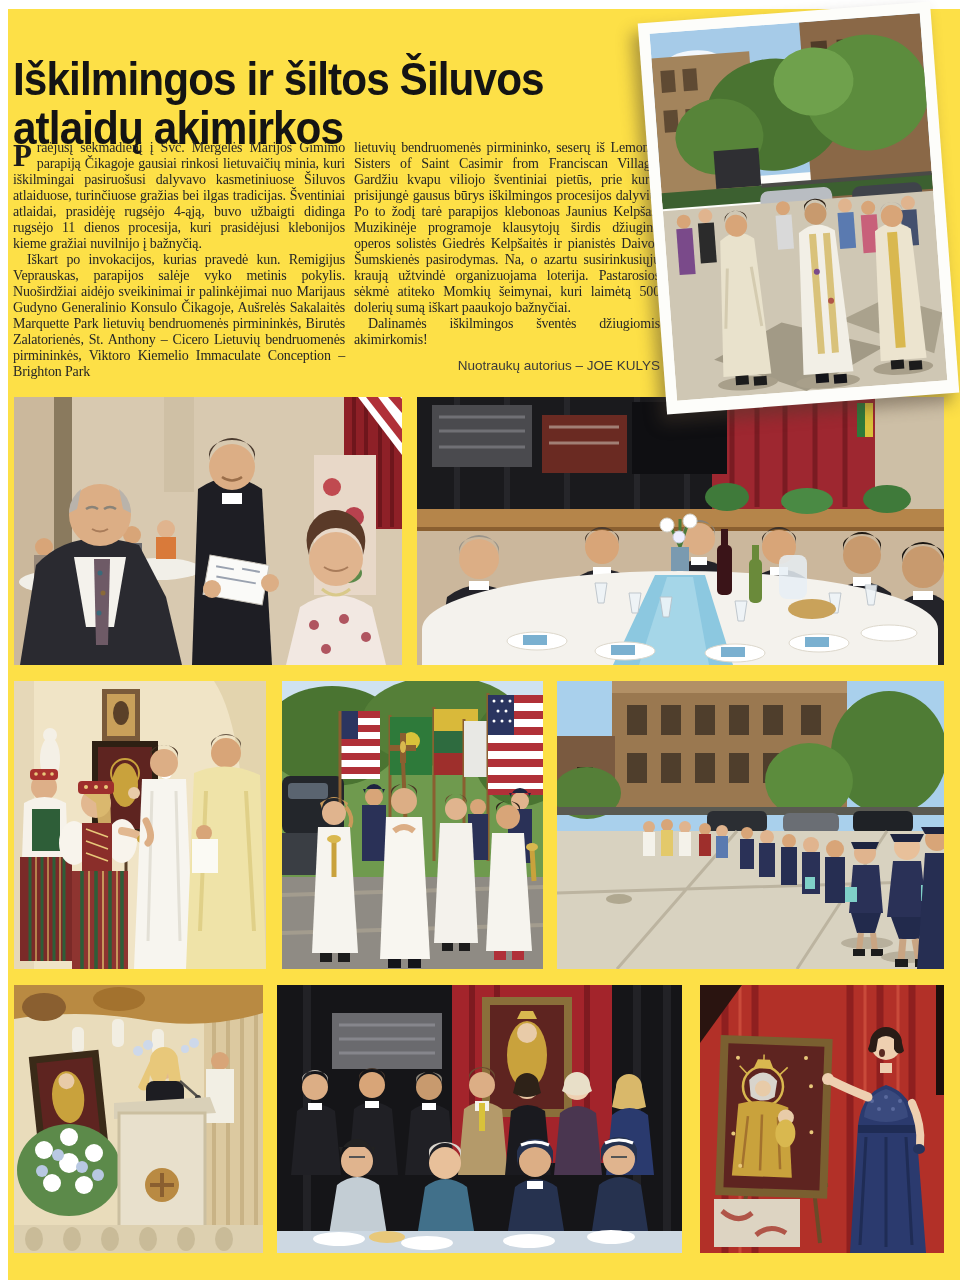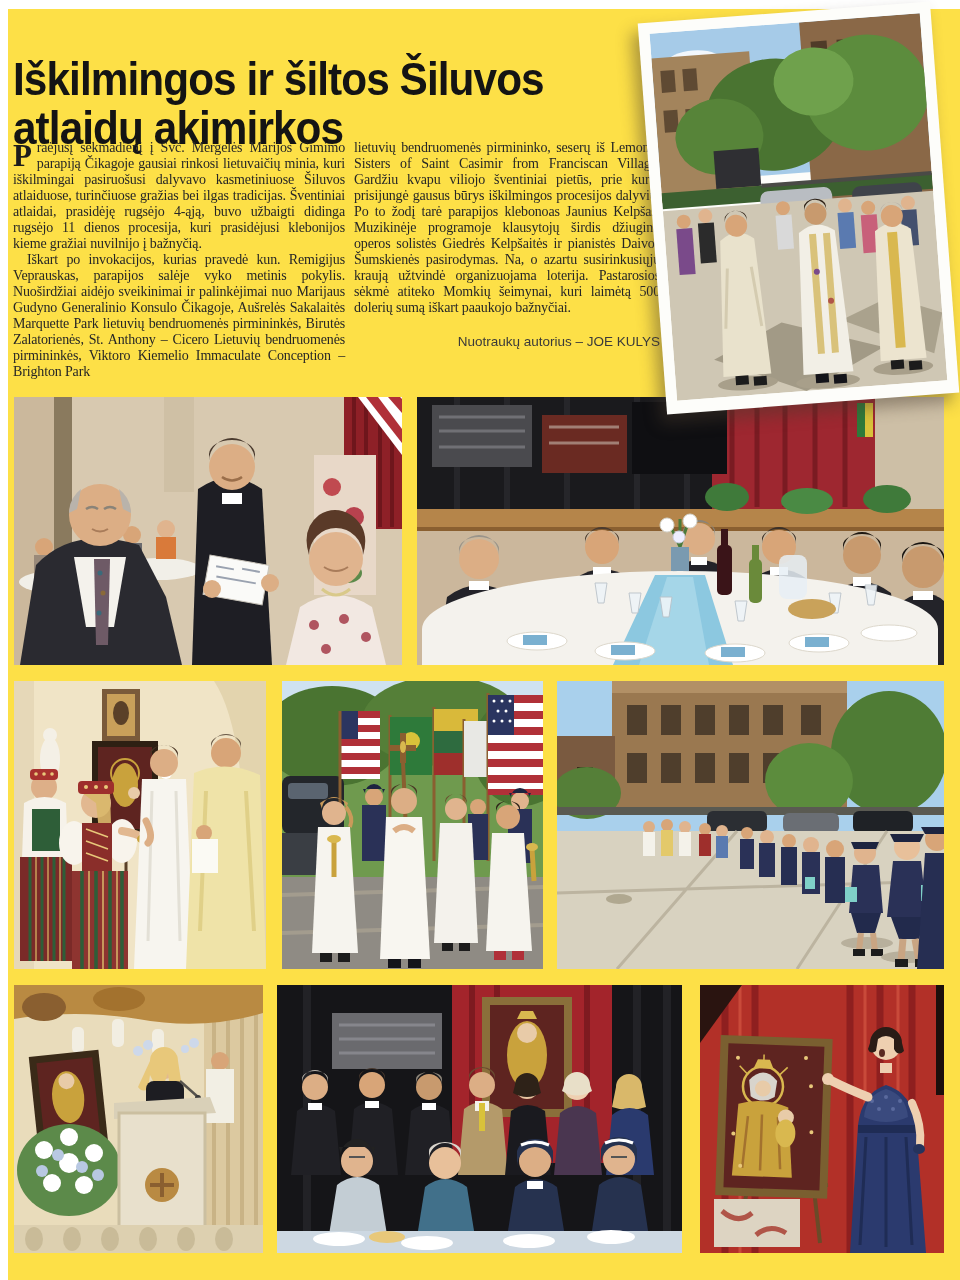--- a/index.html
+++ b/index.html
@@ -14,21 +14,21 @@
             transform:scaleX(.92);transform-origin:left top;}
   .col{position:absolute;top:140px;font-size:14px;line-height:16px;
        text-align:justify;letter-spacing:-.15px;color:#262626;}
   .col p{margin:0;}
   .col .indent{text-indent:14px;}
   .col1{left:13px;width:332px;}
   .col2{left:354px;width:306px;}
   .dropcap{float:left;font-weight:700;font-size:31px;line-height:27px;
            padding:2px 5px 0 0;color:#1c1c1c;}
   .credit{text-align:right;font-family:"Liberation Sans",sans-serif;
-          font-size:13.5px;letter-spacing:0;color:#3a3a3a;margin-top:18px;}
+          font-size:13.5px;letter-spacing:0;color:#3a3a3a;margin-top:10px;}
   figure.photo{position:absolute;margin:0;padding:0;overflow:hidden;background:#c9c0af;}
   figure.photo svg{display:block;width:100%;height:100%;}
   .polaroid{position:absolute;left:652px;top:12px;width:293px;height:392px;
             background:#fdfdfa;padding:11px 11px 13px 11px;box-sizing:border-box;
             transform:rotate(-4.3deg);transform-origin:center center;
             box-shadow:-7px 9px 16px rgba(70,58,44,.45);z-index:5;}
   .polaroid svg{display:block;width:100%;height:100%;}
 </style>
 </head>
 <body>
@@ -39,20 +39,21 @@
 
   <h1 class="headline">Iškilmingos ir šiltos Šiluvos atlaidų akimirkos</h1>
 
   <div class="col col1">
     <p><span class="dropcap">P</span><span>raėjusį sekmadienį į Švč. Mergelės Marijos Gimimo parapiją Čikagoje gausiai rinkosi lietuvaičių minia, kuri iškilmingai pasiruošusi dalyvavo kasmetiniuose Šiluvos atlaiduose, turinčiuose gražias bei ilgas tradicijas. Šventiniai atlaidai, prasidėję rugsėjo 4-ąją, buvo užbaigti didinga rugsėjo 11 dienos procesija, kuri prasidėjusi klebonijos kieme gražiai nuvilnijo į bažnyčią.</span></p>
     <p class="indent">Iškart po invokacijos, kurias pravedė kun. Remigijus Veprauskas, parapijos salėje vyko metinis pokylis. Nuoširdžiai aidėjo sveikinimai ir palinkėjimai nuo Marijaus Gudyno Generalinio Konsulo Čikagoje, Aušrelės Sakalaitės Marquette Park lietuvių bendruomenės pirmininkės, Birutės Zalatorienės, St. Anthony – Cicero Lietuvių bendruomenės pirmininkės, Viktoro Kiemelio Immaculate Conception – Brighton Park</p>
   </div>
 
   <div class="col col2">
     <p>lietuvių bendruomenės pirmininko, seserų iš Lemonto Sisters of Saint Casimir from Franciscan Village. Gardžiu kvapu viliojo šventiniai pietūs, prie kurių prisijungė gausus būrys iškilmingos procesijos dalyvių. Po to žodį tarė parapijos klebonoas Jaunius Kelpšas. Muzikinėje programoje klausytojų širdis džiugino operos solistės Giedrės Kelpšaitės ir pianistės Daivos Šumskienės pasirodymas. Na, o azartu susirinkusiųjų kraują užtvindė organizuojama loterija. Pastarosios sėkmė atiteko Momkių šeimynai, kuri laimėtą 500 dolerių sumą iškart paaukojo bažnyčiai.</p>
+    <p class="indent">Dalinamės iškilmingos šventės džiugiomis akimirkomis!</p>
     <div class="credit">Nuotraukų autorius – JOE KULYS</div>
   </div>
 
   <div class="polaroid" aria-label="Tilted snapshot: three priests in cream vestments lead an outdoor procession past trees, brick buildings and parked cars">
     <svg viewBox="0 0 271 368" preserveAspectRatio="none">
       <rect width="271" height="150" fill="#a6cbe8"></rect>
       <ellipse cx="42" cy="30" rx="26" ry="10" fill="#fff" opacity=".85"></ellipse>
       <ellipse cx="72" cy="42" rx="17" ry="7" fill="#fff" opacity=".7"></ellipse>
       <rect x="0" y="25" width="98" height="145" fill="#a3845c"></rect>
       <rect x="8" y="38" width="14" height="22" fill="#5f4a33"></rect>

